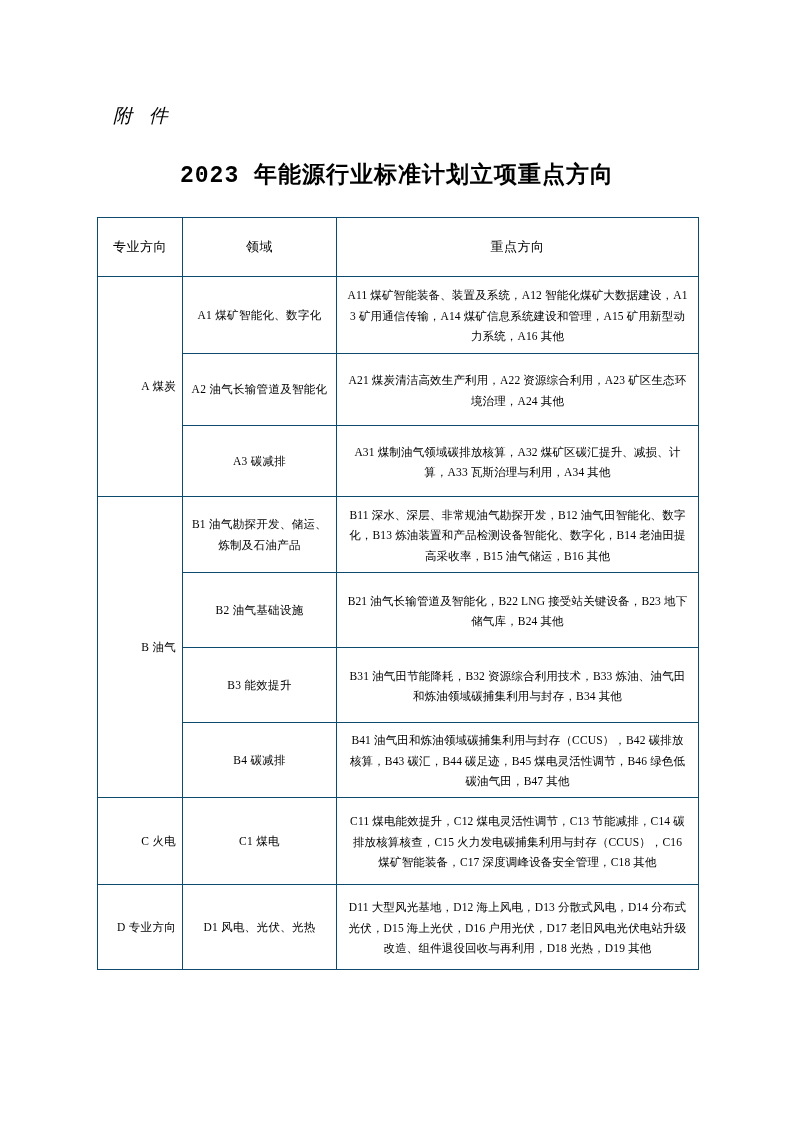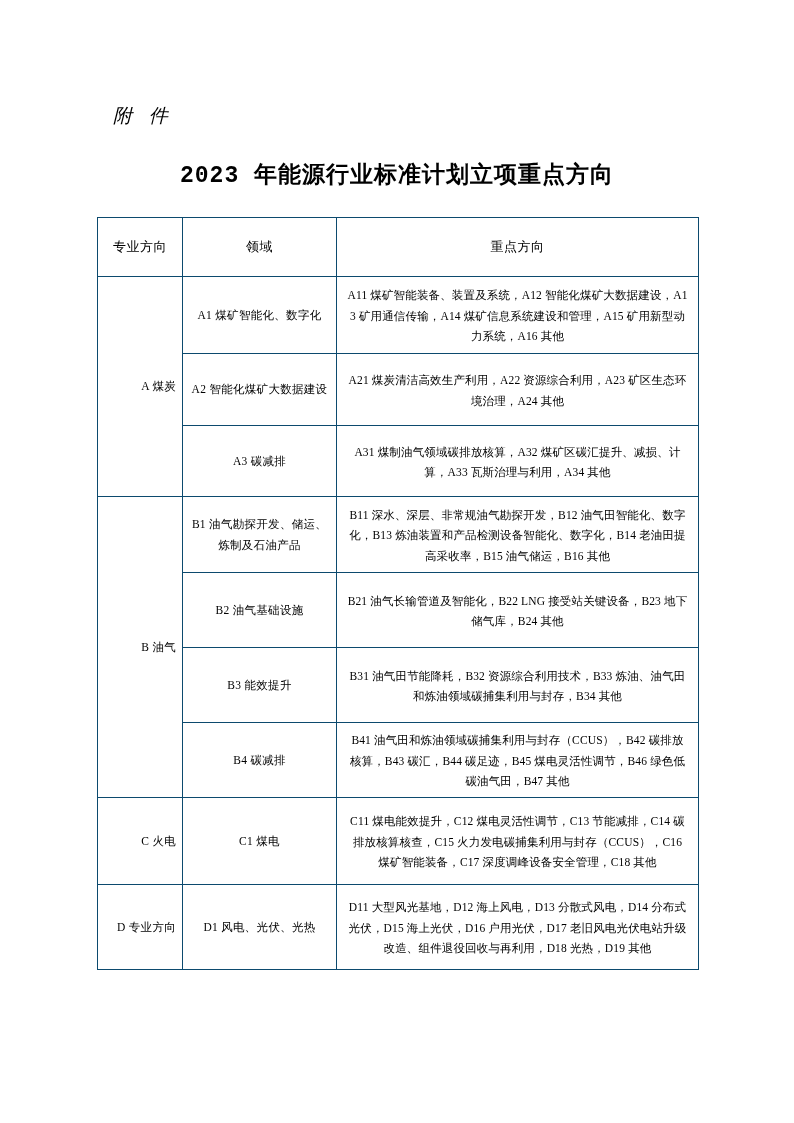--- a/index.html
+++ b/index.html
@@ -149,21 +149,21 @@
         </tr>
       </thead>
       <tbody>
 
         <tr class="r-a1">
           <td class="major" rowspan="3">A 煤炭</td>
           <td class="domain">A1 煤矿智能化、数字化</td>
           <td class="focus">A11 煤矿智能装备、装置及系统，A12 智能化煤矿大数据建设，A13 矿用通信传输，A14 煤矿信息系统建设和管理，A15 矿用新型动力系统，A16 其他</td>
         </tr>
         <tr class="r-a2">
-          <td class="domain">A2 智能化煤矿大数据建设</td>
+          <td class="domain">A2 油气长输管道及智能化</td>
           <td class="focus">A21 煤炭清洁高效生产利用，A22 资源综合利用，A23 矿区生态环境治理，A24 其他</td>
         </tr>
         <tr class="r-a3">
           <td class="domain">A3 碳减排</td>
           <td class="focus">A31 煤制油气领域碳排放核算，A32 煤矿区碳汇提升、减损、计算，A33 瓦斯治理与利用，A34 其他</td>
         </tr>
 
         <tr class="r-b1">
           <td class="major" rowspan="4">B 油气</td>
           <td class="domain">B1 油气勘探开发、储运、炼制及石油产品</td>

